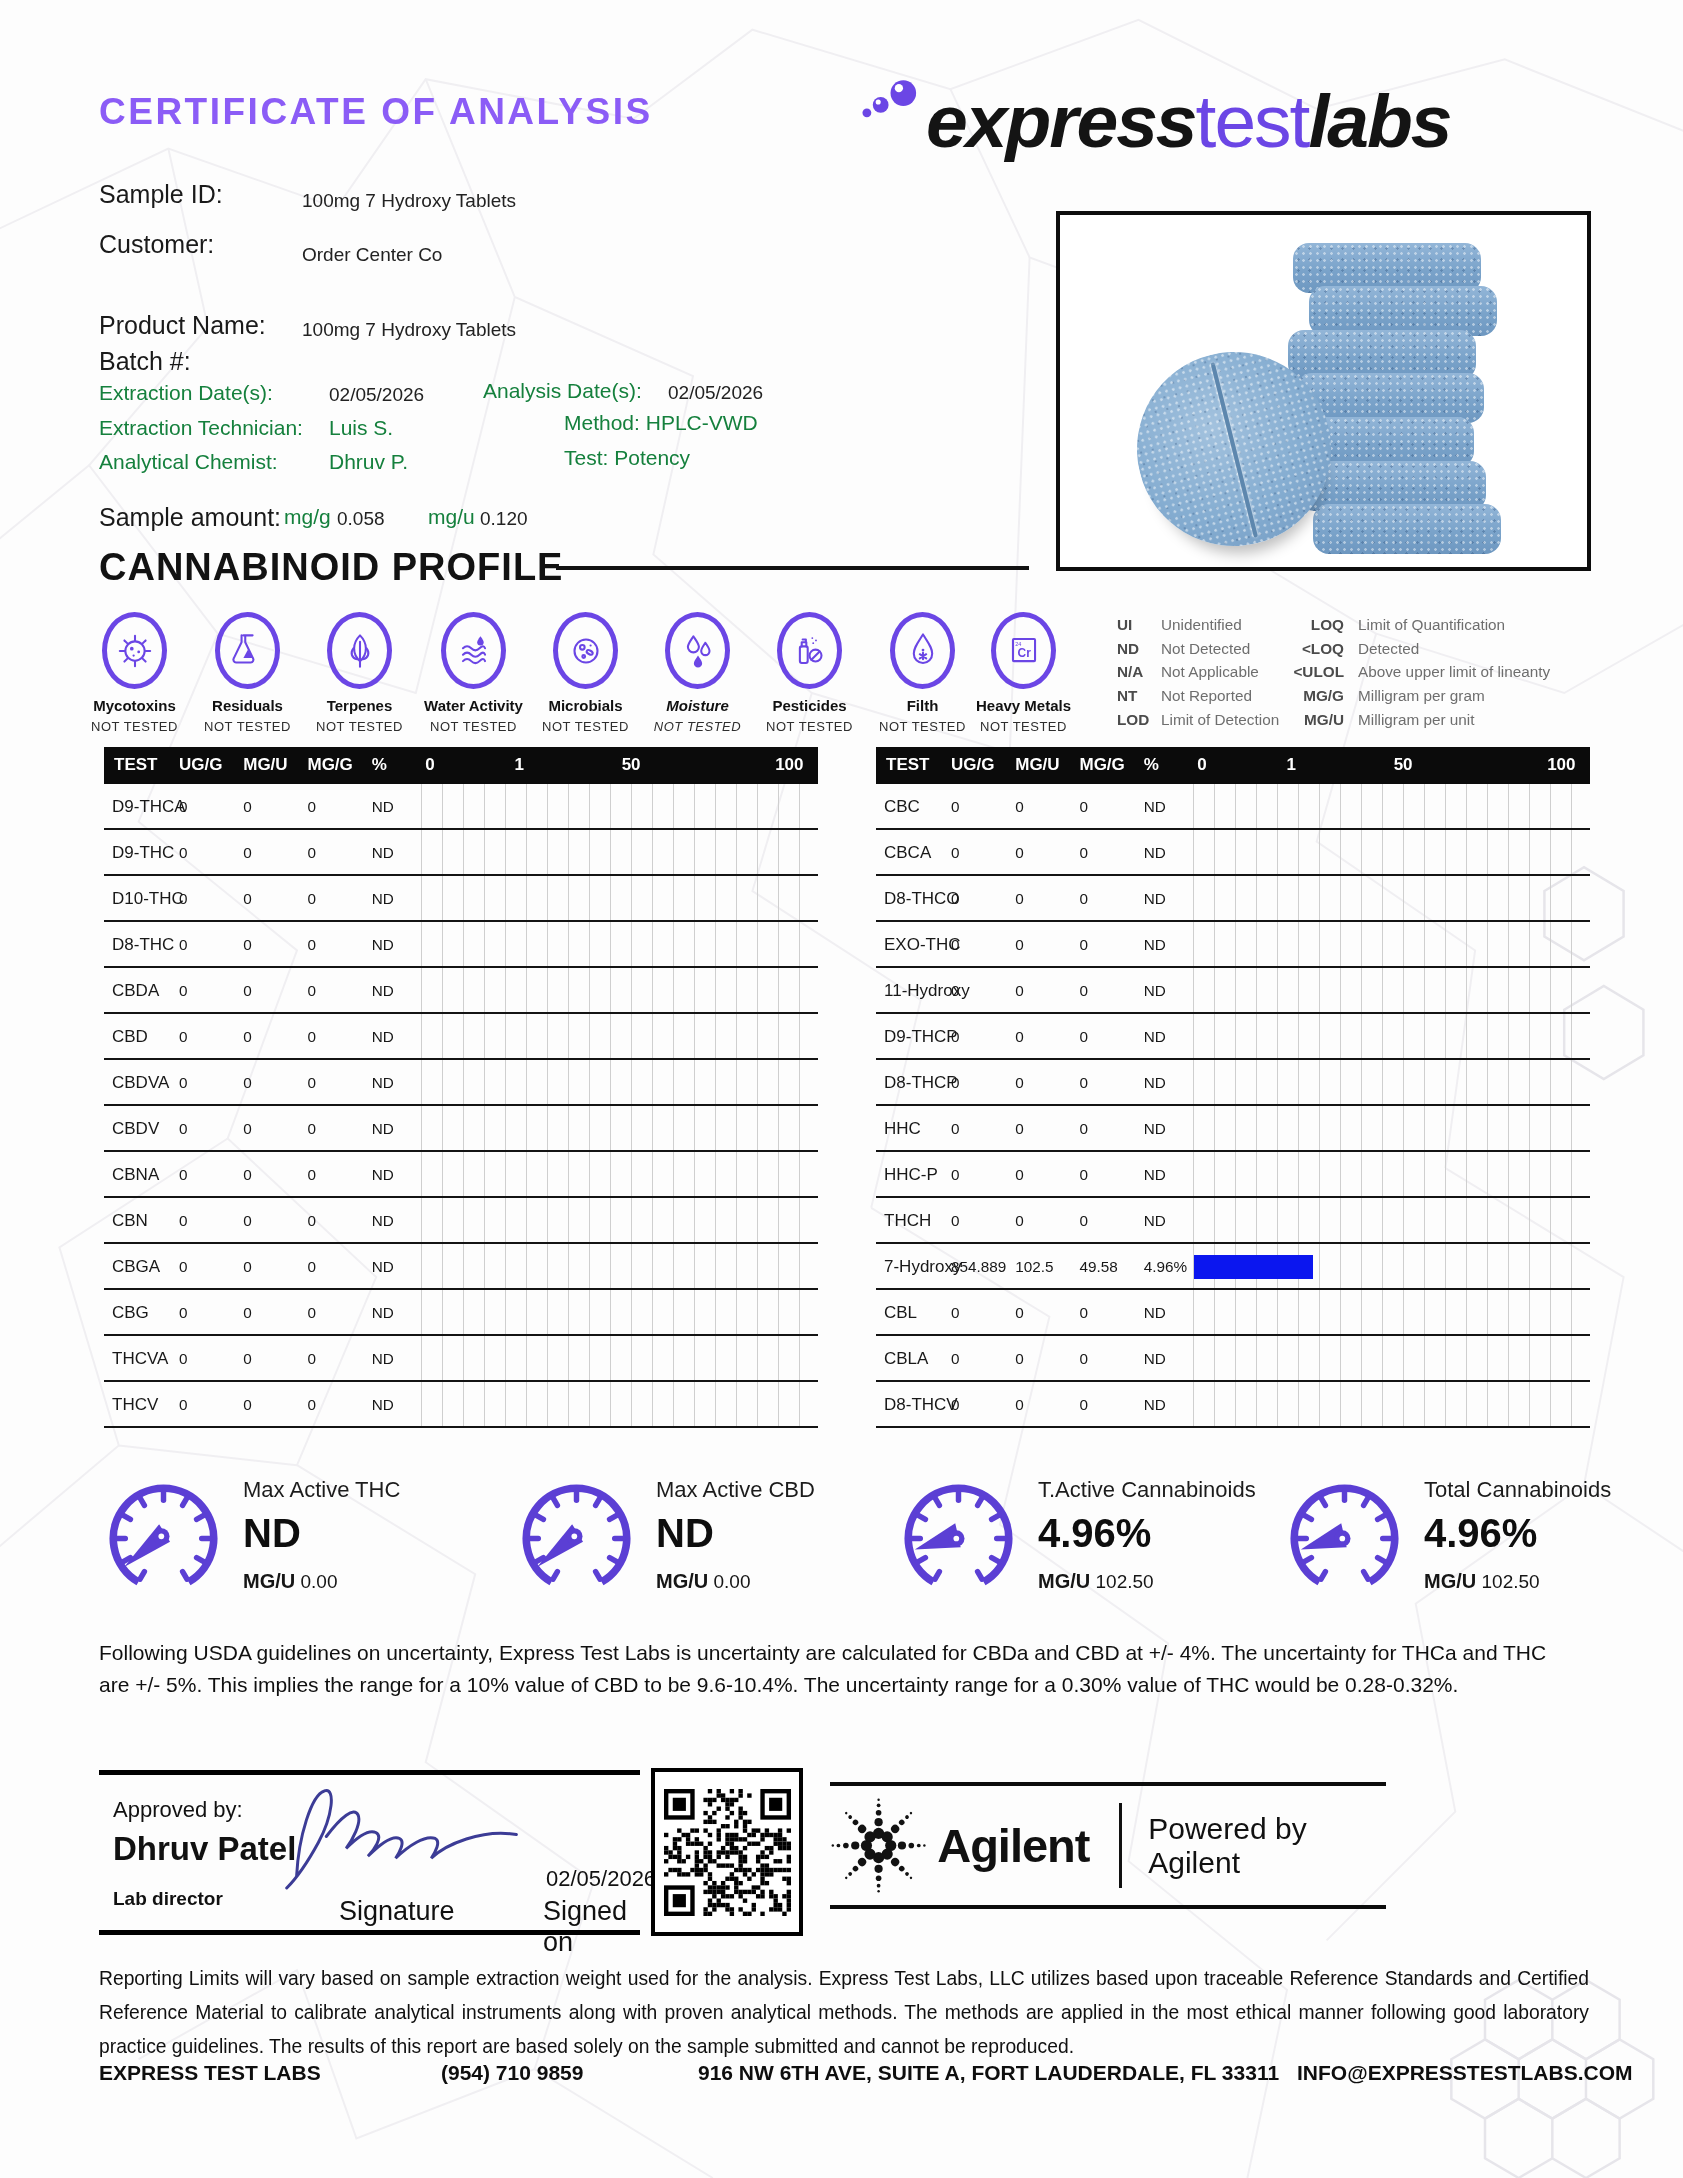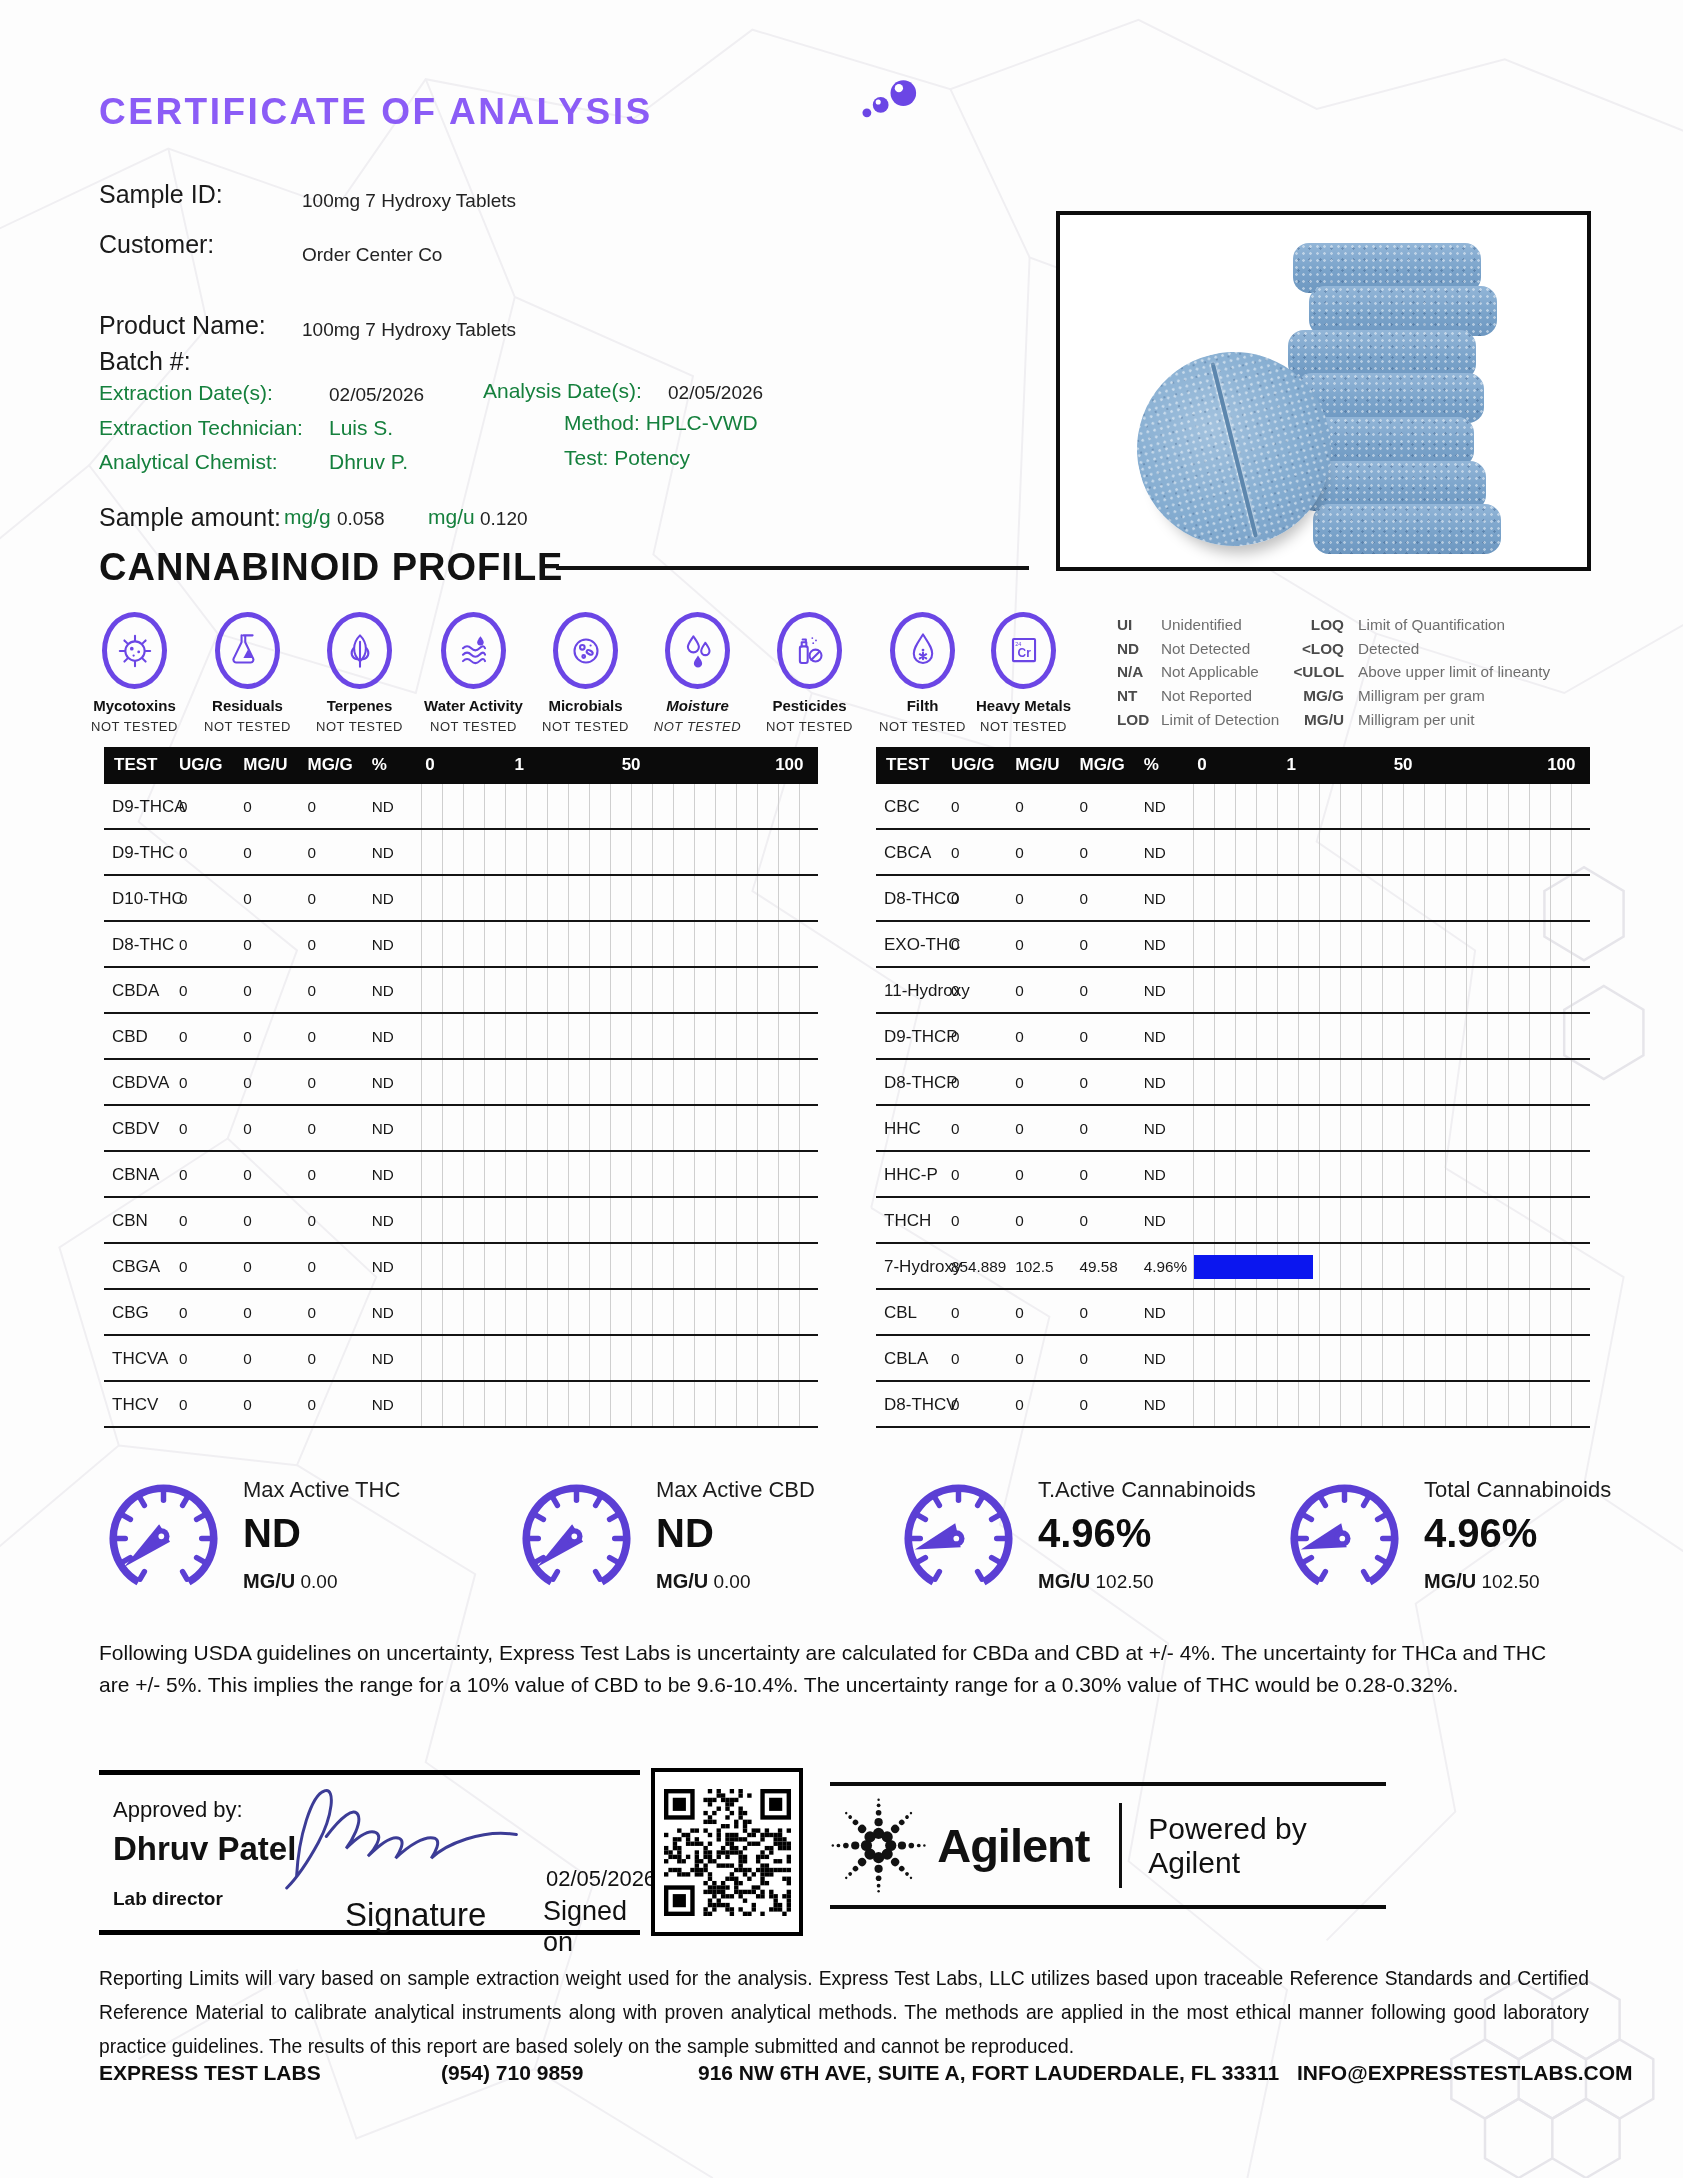--- a/index.html
+++ b/index.html
@@ -87,21 +87,21 @@
   .gauge-unit  { font-size:19px; margin-top:14px; color:#161616; }
   .gauge-unit b { font-size:20px; font-weight:800; }
 
   
   .note { left:99px; top:1637px; width:1450px; font-size:21px; line-height:1.5; color:#101010; }
   .sig-box { left:99px; top:1770px; width:541px; height:165px; border-top:5px solid #000; border-bottom:5px solid #000; }
   .sig-box .approved { position:absolute; left:14px; top:22px; font-size:22px; }
   .sig-box .name { position:absolute; left:14px; top:55px; font-size:33px; font-weight:800; }
   .sig-box .role { position:absolute; left:14px; top:113px; font-size:19px; font-weight:800; }
   .sig-scribble { position:absolute; left:158px; top:2px; }
-  .sig-label { position:absolute; left:246px; top:121px; font-size:33px; }
+  .sig-label { position:absolute; left:240px; top:121px; font-size:27px; }
   .sig-date { position:absolute; left:447px; top:91px; font-size:22px; }
   .sig-on   { position:absolute; left:444px; top:121px; font-size:27px; }
   .qr-box { left:651px; top:1768px; width:152px; height:168px; border:4px solid #000; background:#fff;
             display:flex; align-items:center; justify-content:center; }
   .agilent { left:830px; top:1782px; width:556px; height:127px; border-top:4px solid #0c0c0c; border-bottom:4px solid #0c0c0c;
              display:flex; align-items:center; }
   .agilent-name { font-size:47px; font-weight:800; color:#111; margin-left:10px; letter-spacing:-1px; }
   .agilent-div { width:3px; height:85px; background:#111; margin:0 26px 0 30px; }
   .agilent-tag { font-size:30px; color:#111; }
   .passed-box { left:1418px; top:1766px; width:192px; height:170px; border:4px solid #000; background:#fff; text-align:center; }
@@ -137,20 +137,21 @@
 
   <div class="layer coa-title">CERTIFICATE OF ANALYSIS</div>
   <div class="layer brand">
     <svg class="brand-bubbles" width="65" height="48" viewBox="0 0 66 48">
       <circle cx="8" cy="36" r="4.5" fill="#6b46e5"></circle>
       <circle cx="22" cy="28" r="8" fill="#6b46e5"></circle>
         <circle cx="19.5" cy="25" r="2.6" fill="#fff"></circle>
       <circle cx="45" cy="16" r="13" fill="#6b46e5"></circle>
         <circle cx="40.5" cy="11" r="4.2" fill="#fff"></circle>
     </svg>
+    <div class="brand-text"><span class="brand-w1">express</span><span class="brand-w2">test</span><span class="brand-w3">labs</span></div>
   </div>
 
   <div class="layer lbl-lg" style="left:99px;top:180px;">Sample ID:</div>
   <div class="layer val" style="left:302px;top:190px;">100mg 7 Hydroxy Tablets</div>
   <div class="layer lbl-lg" style="left:99px;top:230px;">Customer:</div>
   <div class="layer val" style="left:302px;top:244px;">Order Center Co</div>
   <div class="layer lbl-lg" style="left:99px;top:311px;">Product Name:</div>
   <div class="layer val" style="left:302px;top:319px;">100mg 7 Hydroxy Tablets</div>
   <div class="layer lbl-lg" style="left:99px;top:347px;">Batch #:</div>
   <div class="layer val" style="left:302px;top:354px;"></div>

